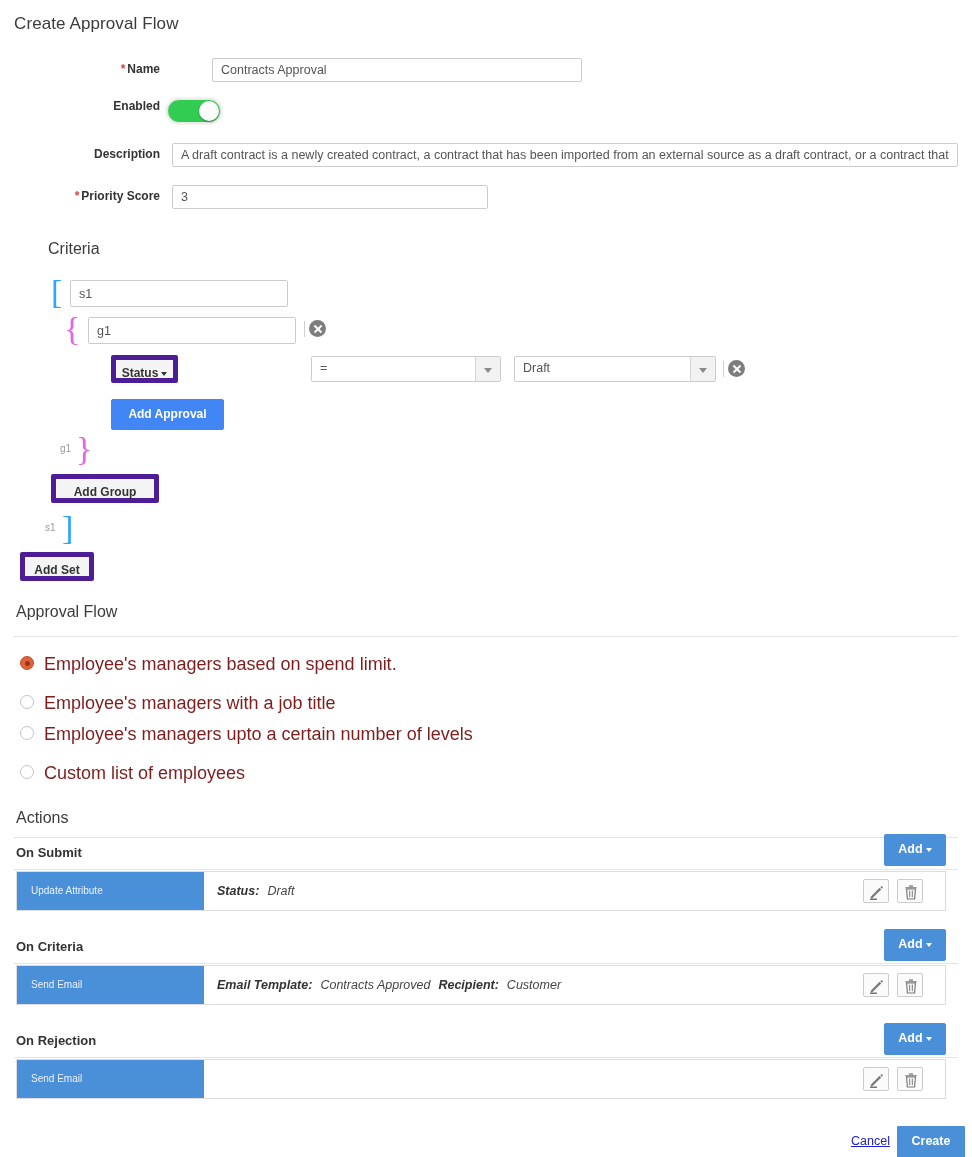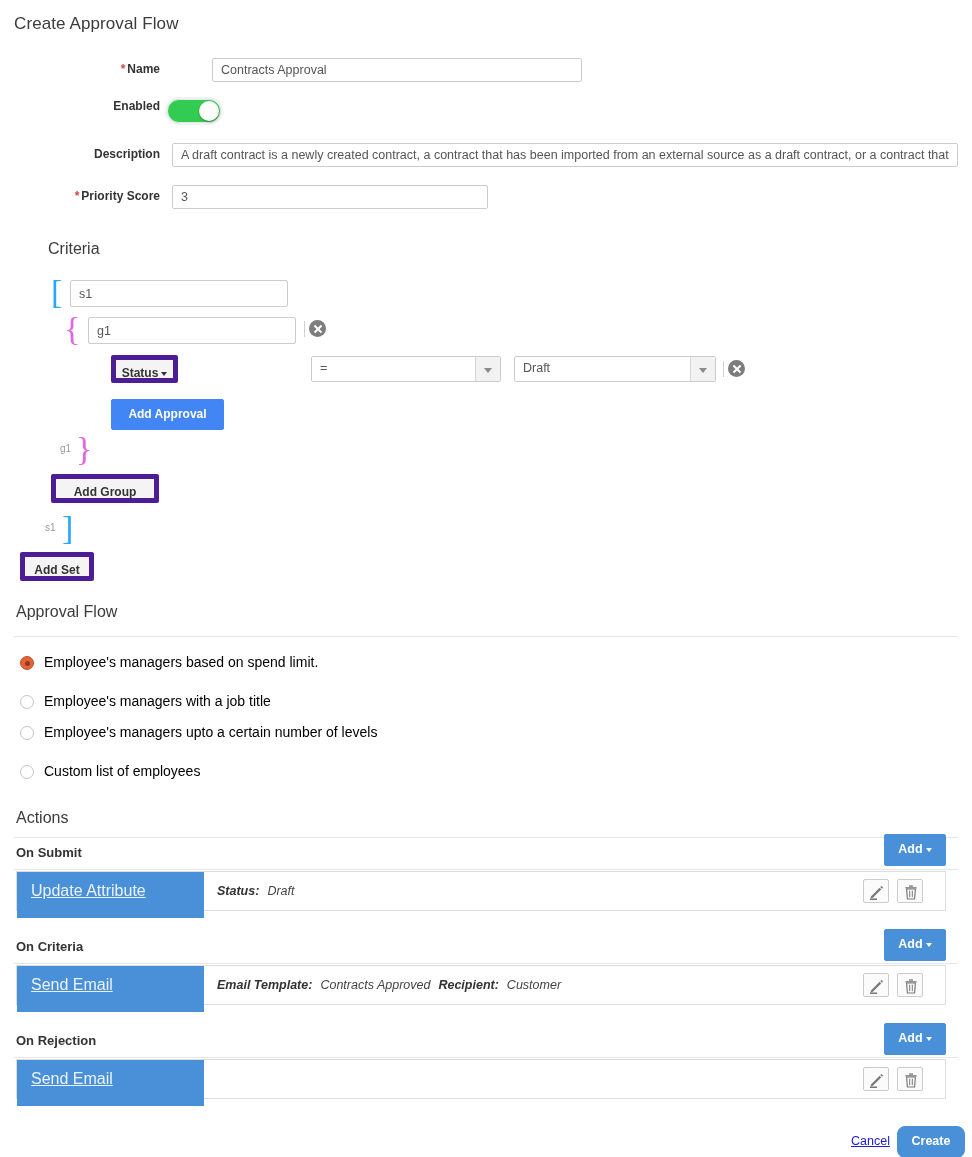--- a/index.html
+++ b/index.html
@@ -193,22 +193,22 @@
     content: "";
     position: absolute;
     left: 3.5px; top: 3.5px;
     width: 5px; height: 5px;
     border-radius: 50%;
     background: #8f3a1d;
   }
   .radio-label {
     position: absolute;
     left: 24px; top: 0px;
-    font-size: 14px;
-    color: #000000;
+    font-size: 18px;
+    color: #7f1d1d;
     white-space: nowrap;
   }
 
   
   .hr {
     position: absolute;
     left: 14px;
     width: 944px;
     height: 1px;
     background: #e6e6e6;
@@ -246,28 +246,27 @@
     left: 16px;
     width: 930px;
     height: 40px;
     box-sizing: border-box;
     border: 1px solid #dddddd;
     background: #ffffff;
   }
   .act-type {
     position: absolute;
     left: 0; top: 0;
-    width: 187px; height: 46px;
+    width: 187px; height: 38px;
     background: #4a90d9;
     color: #eaf2fb;
-    font-size: 16px;
+    font-size: 10px;
     line-height: 38px;
     padding-left: 14px;
     box-sizing: border-box;
-    text-decoration: underline;
   }
   .act-desc {
     position: absolute;
     left: 200px; top: 12px;
     font-size: 12.5px;
     color: #444;
     white-space: nowrap;
     font-style: italic;
   }
   .act-desc b { color: #333; }
@@ -291,21 +290,21 @@
     color: #2020d0;
     text-decoration: underline;
     cursor: pointer;
   }
   .btn-create {
     position: absolute;
     width: 66px; height: 30px;
     line-height: 28px;
     background: #4a90d9;
     border: 1px solid #4a90d9;
-    border-radius: 8px;
+    border-radius: 1px;
     color: #fff;
     font-size: 12.5px;
     font-weight: bold;
     text-align: center;
     cursor: pointer;
   }
 </style>
 </head>
 <body>
 

